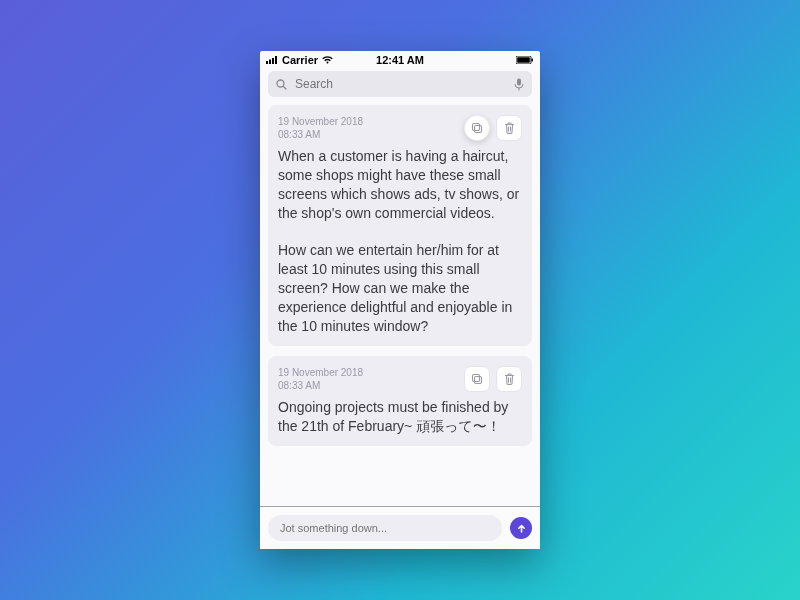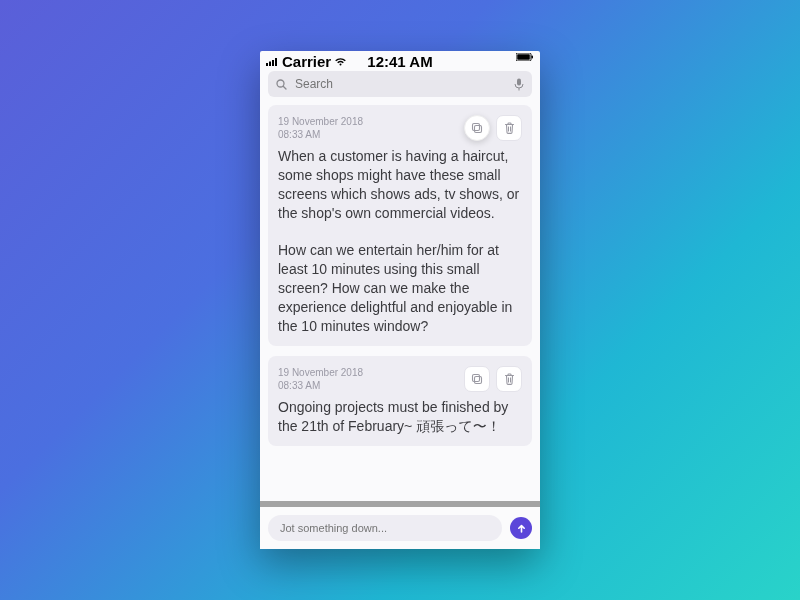--- a/index.html
+++ b/index.html
@@ -18,24 +18,24 @@
     border-radius: 2px;
     box-shadow: 0 15px 40px rgba(0,0,0,0.35);
     display: flex;
     flex-direction: column;
     position: relative;
   }
   
   .statusbar {
     height: 16px;
     display: flex;
-    align-items: flex-start;
+    align-items: center;
     justify-content: space-between;
     padding: 2px 6px 0 6px;
-    font-size: 15px;
+    font-size: 11px;
     font-weight: 600;
     color: #000;
   }
   .sb-left, .sb-right { display: flex; align-items: center; gap: 4px; }
   .sb-center { position:absolute; left:0; right:0; text-align:center; pointer-events:none;}
   .signal-icon svg, .wifi-icon svg, .battery-icon svg { display:block; }
   
   .searchbar {
     margin: 4px 8px 8px 8px;
     height: 26px;
@@ -99,21 +99,21 @@
     line-height: 1.35;
     color: #3b3b3f;
     white-space: pre-wrap;
   }
   
   .composer {
     display: flex;
     align-items: center;
     padding: 8px;
     gap: 8px;
-    border-top: 6px solid #a3a3a3;
+    border-top: 1px solid #a3a3a3;
     background: #fbfbfc;
   }
   .compose-input {
     flex: 1;
     height: 26px;
     background: #eeedf3;
     border-radius: 13px;
     border: none; outline: none;
     padding: 0 12px;
     font-size: 11px;

